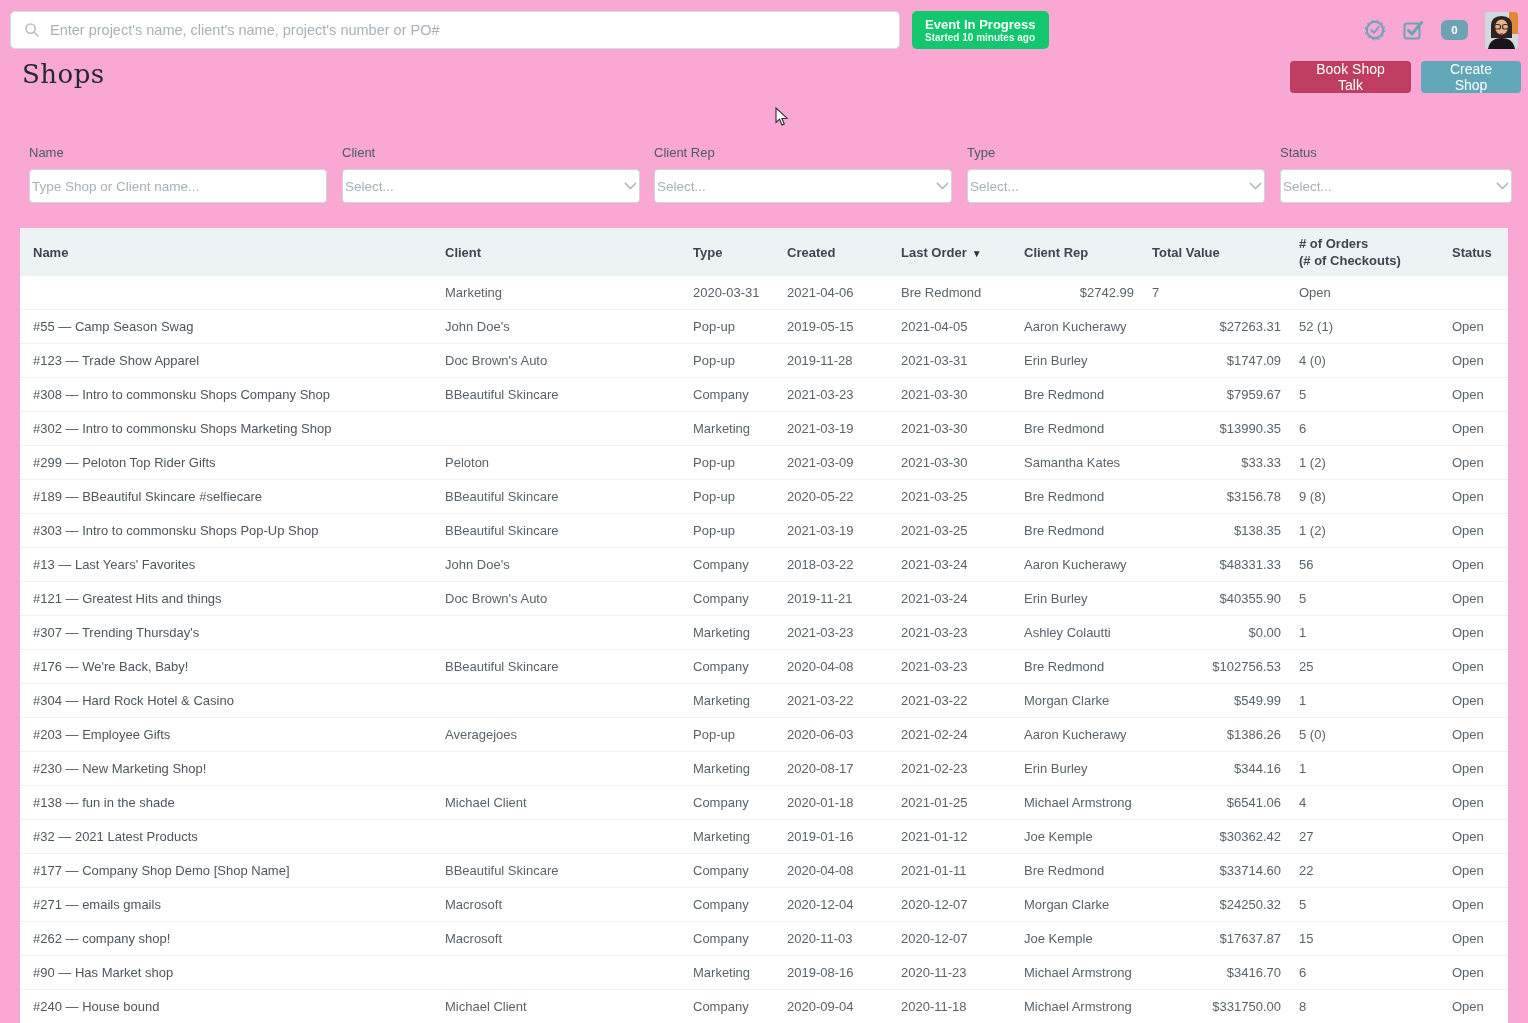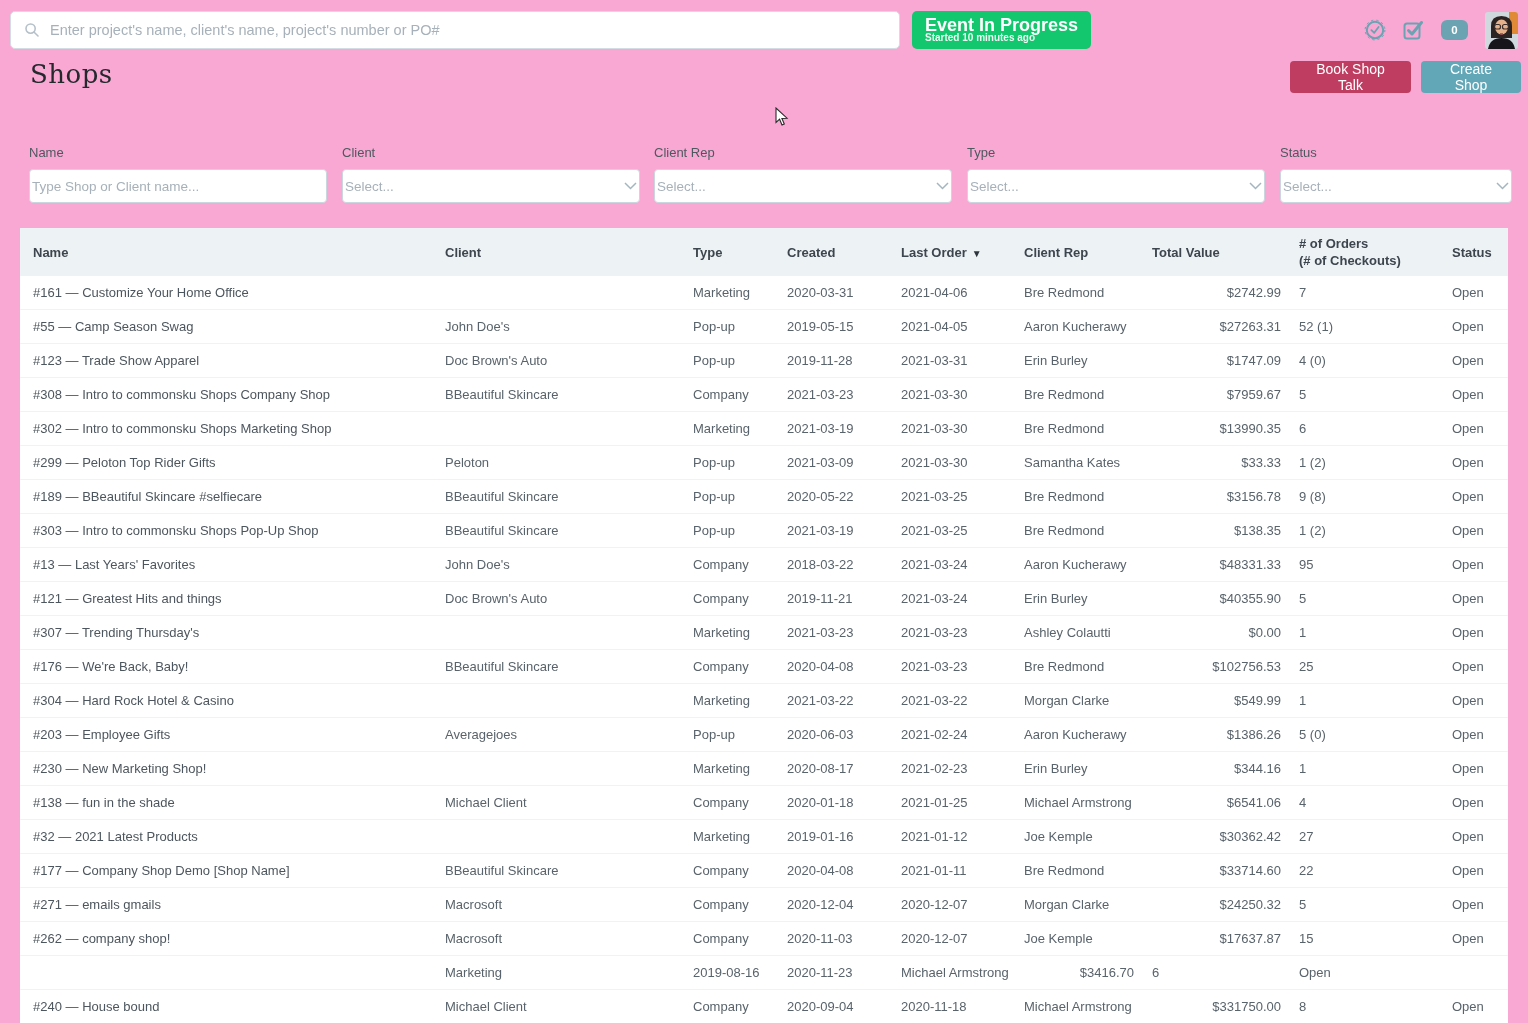--- a/index.html
+++ b/index.html
@@ -10,30 +10,30 @@
   
   .search-wrap { position:absolute; left:10px; top:11px; width:890px; height:38px;
     border:1px solid #d3dde3; border-radius:5px; background:#fff; display:flex; align-items:center; }
   .search-wrap svg { margin:0 10px 0 13px; flex:0 0 auto; }
   .search-input { border:none; outline:none; flex:1; font-size:14.5px; color:#3d464e; background:transparent;
     font-family:"Liberation Sans", sans-serif; }
   .search-input::placeholder { color:#a7b1ba; }
 
   .event-badge { position:absolute; left:912px; top:11px; height:38px; background:#12c76d;
     border-radius:5px; color:#fff; padding:4px 13px 4px 13px; display:flex; flex-direction:column; justify-content:center; cursor:pointer; }
-  .event-badge .t1 { font-size:18px; font-weight:bold; line-height:14px; }
+  .event-badge .t1 { font-size:13px; font-weight:bold; line-height:14px; }
   .event-badge .t2 { font-size:10px; line-height:11px; opacity:.92;font-weight:bold; }
 
   .top-icons { position:absolute; right:10px; top:11px; height:38px; display:flex; align-items:center; gap:17px; }
   .counter-badge { width:27px; height:20px; background:#6ba3b2; border-radius:6px; color:#fff;
     font-size:11.5px; font-weight:bold; display:flex; align-items:center; justify-content:center; }
   .avatar { width:33px; height:37px; border-radius:3px; overflow:hidden; display:block; }
 
   
-  .page-title { position:absolute; left:30px; top:59px; font-family:"DejaVu Serif", serif;
+  .page-title { position:absolute; left:22px; top:59px; font-family:"DejaVu Serif", serif;
     font-size:26px; color:#24292e; font-weight:500; letter-spacing:.5px; }
   .btn { position:absolute; top:61px; height:32px; border:none; border-radius:4px; color:#fff;
     font-size:14px; font-family:"Liberation Sans", sans-serif; padding:0 18px; cursor:pointer; }
   .btn-book { left:1290px; width:121px; background:#bf3d61; }
   .btn-create { left:1421px; width:100px; background:#62a7b7; }
 
   
   .filter { position:absolute; top:145px; }
   .filter label { display:block; font-size:13px; color:#4e585f; margin-bottom:9px; }
   .f-box { height:34px; border:1px solid #cbd7de; border-radius:4px; background:#fff;
@@ -174,21 +174,20 @@
       <div class="th">Client Rep</div>
       <div class="th th-right">Total Value</div>
       <div class="th th-orders">
         <div># of Orders</div>
         <div>(# of Checkouts)</div>
       </div>
       <div class="th">Status</div>
     </div>
     <div id="table-body">
   <div class="tr">
-    <div class="td td-name">#161 — Customize Your Home Office</div>
     <div class="td"></div>
     <div class="td">Marketing</div>
     <div class="td">2020-03-31</div>
     <div class="td">2021-04-06</div>
     <div class="td">Bre Redmond</div>
     <div class="td td-right">$2742.99</div>
     <div class="td">7</div>
     <div class="td">Open</div>
   </div>
 
@@ -277,21 +276,21 @@
   </div>
 
   <div class="tr">
     <div class="td td-name">#13 — Last Years' Favorites</div>
     <div class="td">John Doe's</div>
     <div class="td">Company</div>
     <div class="td">2018-03-22</div>
     <div class="td">2021-03-24</div>
     <div class="td">Aaron Kucherawy</div>
     <div class="td td-right">$48331.33</div>
-    <div class="td">95</div>
+    <div class="td">56</div>
     <div class="td">Open</div>
   </div>
 
   <div class="tr">
     <div class="td td-name">#121 — Greatest Hits and things</div>
     <div class="td">Doc Brown's Auto</div>
     <div class="td">Company</div>
     <div class="td">2019-11-21</div>
     <div class="td">2021-03-24</div>
     <div class="td">Erin Burley</div>
@@ -414,20 +413,21 @@
     <div class="td">Company</div>
     <div class="td">2020-11-03</div>
     <div class="td">2020-12-07</div>
     <div class="td">Joe Kemple</div>
     <div class="td td-right">$17637.87</div>
     <div class="td">15</div>
     <div class="td">Open</div>
   </div>
 
   <div class="tr">
+    <div class="td td-name">#90 — Has Market shop</div>
     <div class="td"></div>
     <div class="td">Marketing</div>
     <div class="td">2019-08-16</div>
     <div class="td">2020-11-23</div>
     <div class="td">Michael Armstrong</div>
     <div class="td td-right">$3416.70</div>
     <div class="td">6</div>
     <div class="td">Open</div>
   </div>
 

